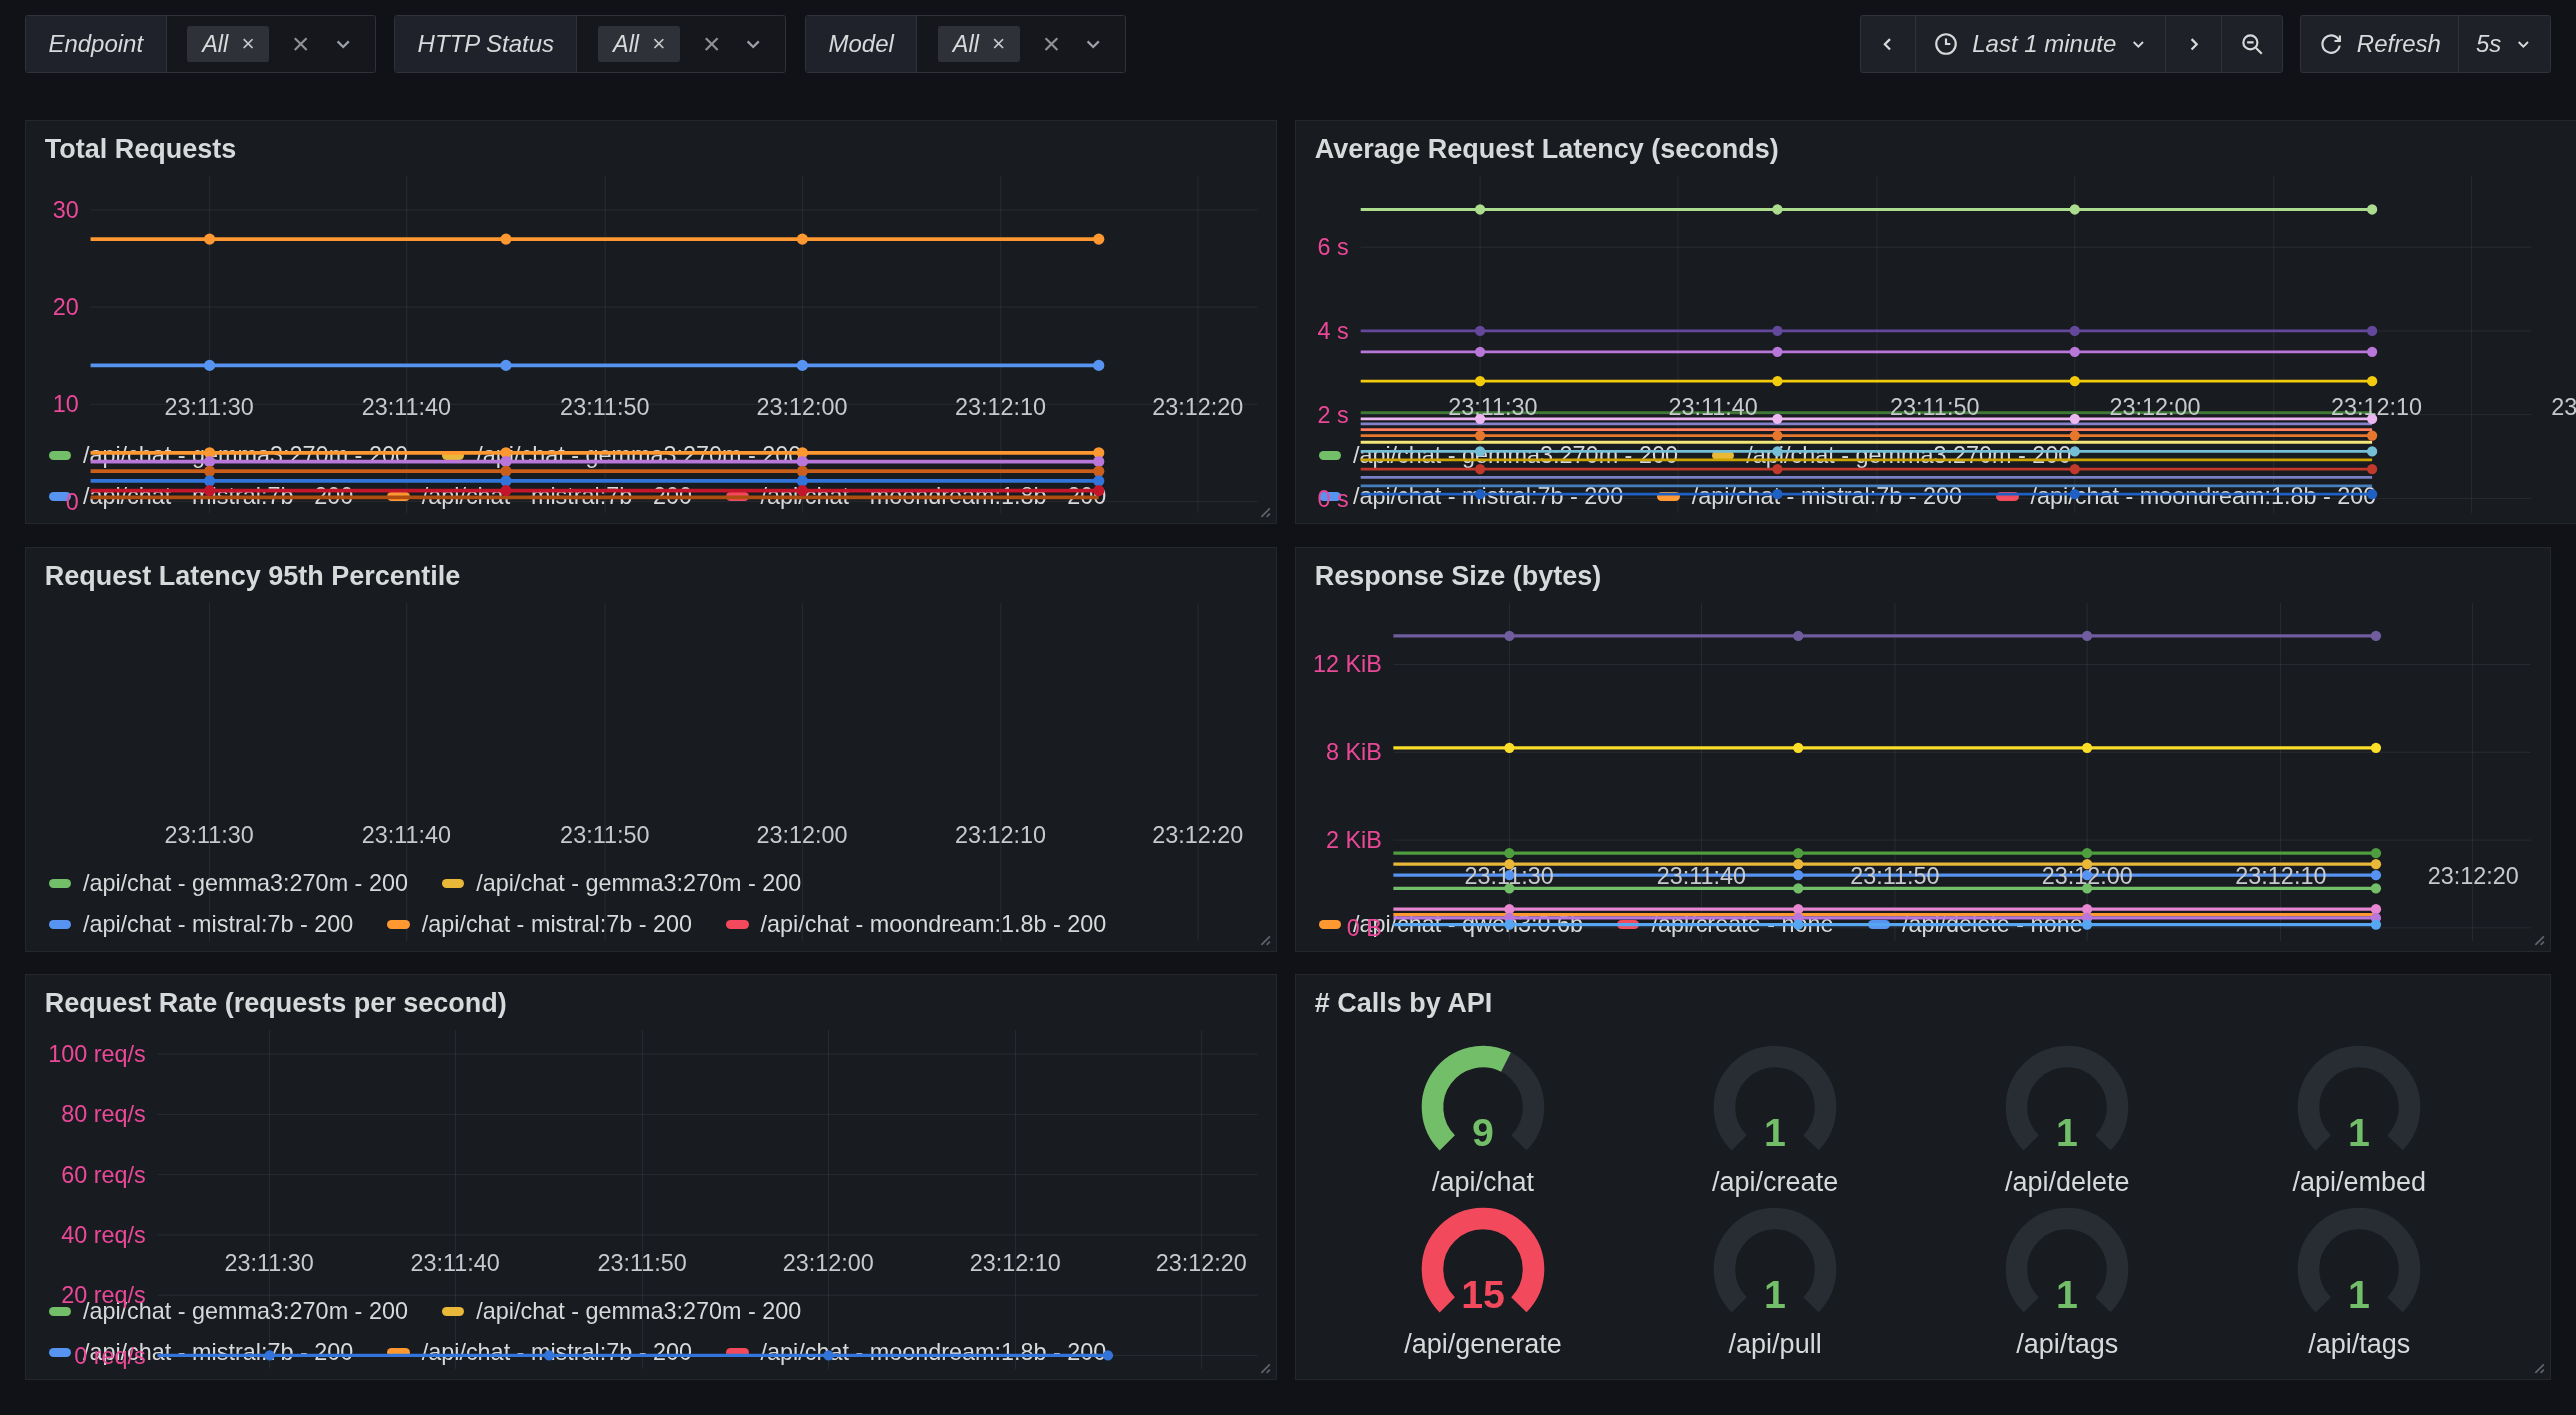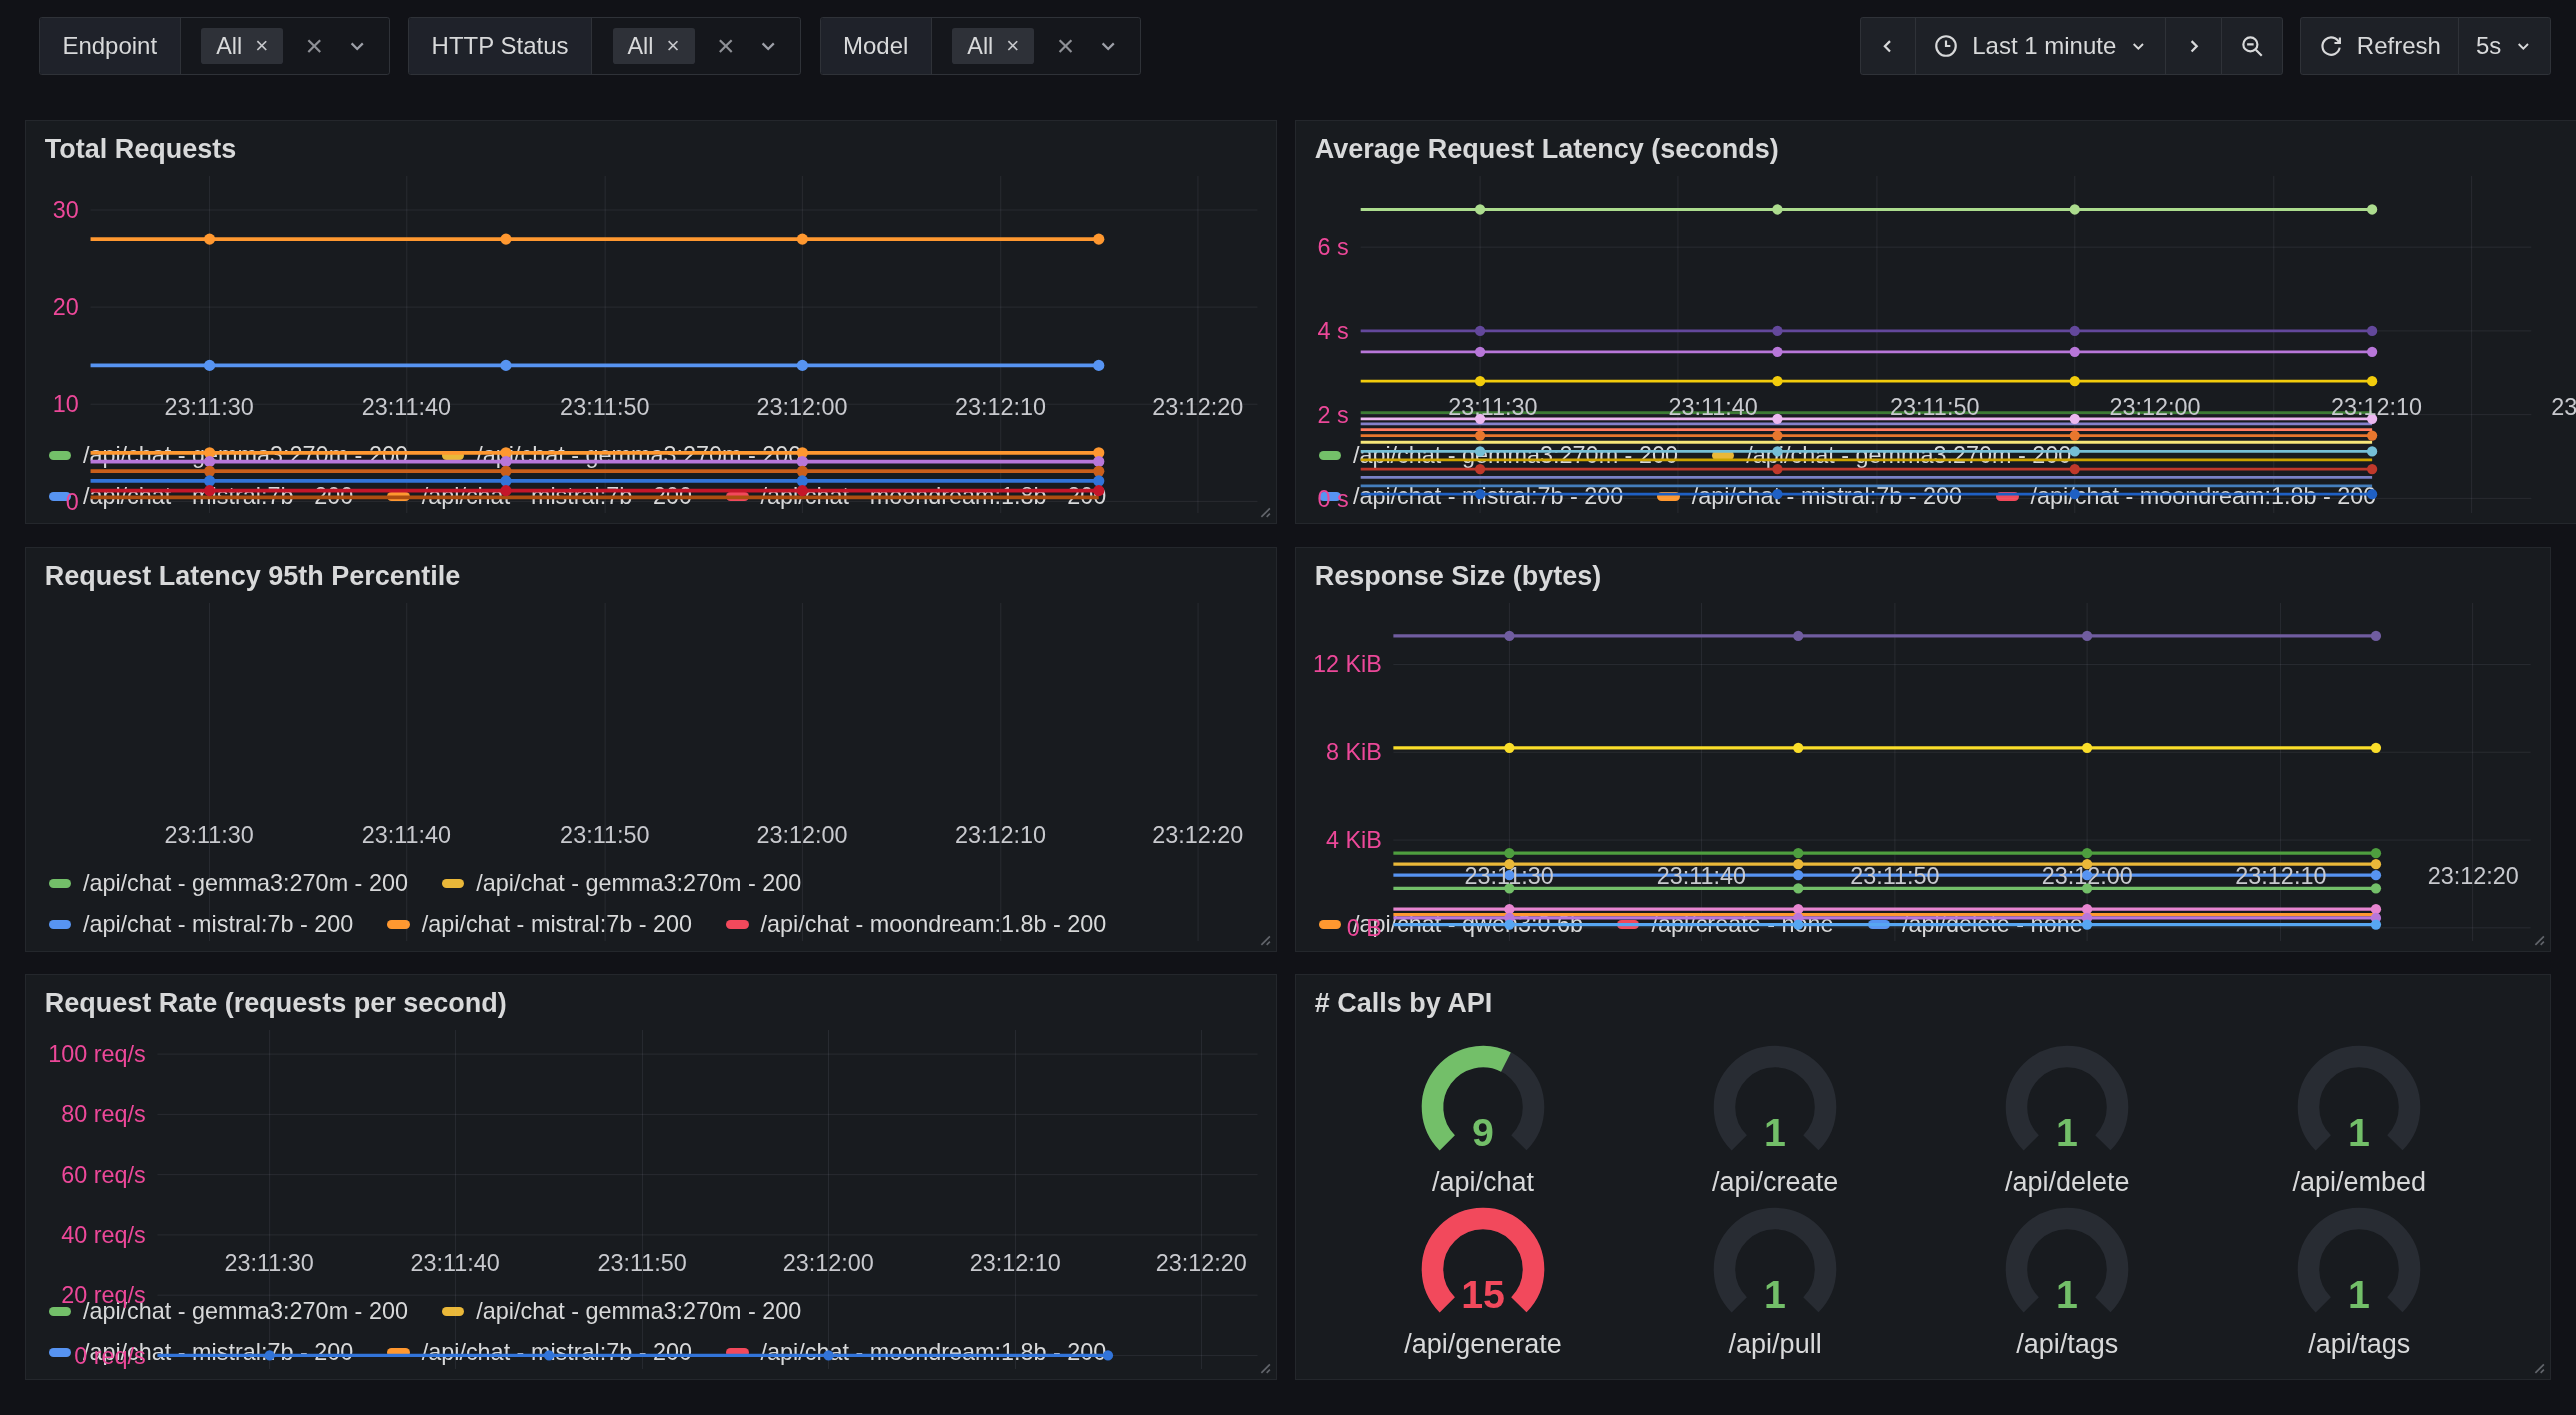--- a/index.html
+++ b/index.html
@@ -3,22 +3,22 @@
 <meta charset="utf-8">
 <style>
   * { box-sizing: border-box; }
   html,body { margin:0; padding:0; }
   body {
     width:2576px; height:1415px; position:relative; overflow:hidden;
     background:#111217; color:#D8D9DA;
     font-family:"Liberation Sans","DejaVu Sans",sans-serif;
   }
   
-  .toolbar { position:absolute; top:15px; left:39px; right:25px; height:62px;
-    display:flex; align-items:center; justify-content:space-between; }
+  .toolbar { position:absolute; top:15px; left:25px; right:25px; height:62px;
+    display:flex; justify-content:space-between;font-style:italic; }
   .filters { display:flex; gap:18.7px; }
   .filter { display:flex; align-items:stretch; height:58px; border:0.9px solid #2F3238;
     border-radius:2.8px; background:#15171C; }
   .filter-label { display:flex; align-items:center; padding:0 22.4px; background:#1F222A;
     font-size:24px; border-right:0.9px solid #2F3238; border-radius:2.8px 0 0 2.8px; white-space:nowrap; }
   .filter-value { display:flex; align-items:center; gap:22.4px; padding:0 20.6px; }
   .chip { display:inline-flex; align-items:center; gap:13px; background:#2E3138;
     border-radius:2.8px; padding:4.7px 15px; font-size:23.4px; cursor:pointer; }
   .chip .x { font-size:22.4px; color:#C7C8CC; line-height:1; }
   .clear-x { font-size:30px; color:#8E9096; line-height:1; cursor:pointer; }
@@ -464,21 +464,21 @@
 </div>
 
 <div class="panel" id="p3">
   <div class="panel-header">
     <h2 class="panel-title">Response Size (bytes)</h2>
   </div>
   <div class="chart-wrap">
       <div class="chart-row">
         <div class="y-axis" style="width: 82px;">
           <span class="y-label" style="top: 312px;">0 B</span>
-          <span class="y-label" style="top: 224px;">4 KiB</span>
+          <span class="y-label" style="top: 224px;">2 KiB</span>
           <span class="y-label" style="top: 136px;">8 KiB</span>
           <span class="y-label" style="top: 48px;">12 KiB</span>
         </div>
         <div class="plot">
           <svg width="1138" height="338" viewBox="0 0 1218 362">
             <line x1="0" x2="1218" y1="347.8961038961039" y2="347.8961038961039" stroke="rgba(204,204,220,0.10)" stroke-width="1"></line>
             <line x1="0" x2="1218" y1="253.8701298701299" y2="253.8701298701299" stroke="rgba(204,204,220,0.10)" stroke-width="1"></line>
             <line x1="0" x2="1218" y1="159.84415584415586" y2="159.84415584415586" stroke="rgba(204,204,220,0.10)" stroke-width="1"></line>
             <line x1="0" x2="1218" y1="65.81818181818184" y2="65.81818181818184" stroke="rgba(204,204,220,0.10)" stroke-width="1"></line>
             <line x1="124.23599999999999" x2="124.23599999999999" y1="0" y2="362" stroke="rgba(204,204,220,0.10)" stroke-width="1"></line>

